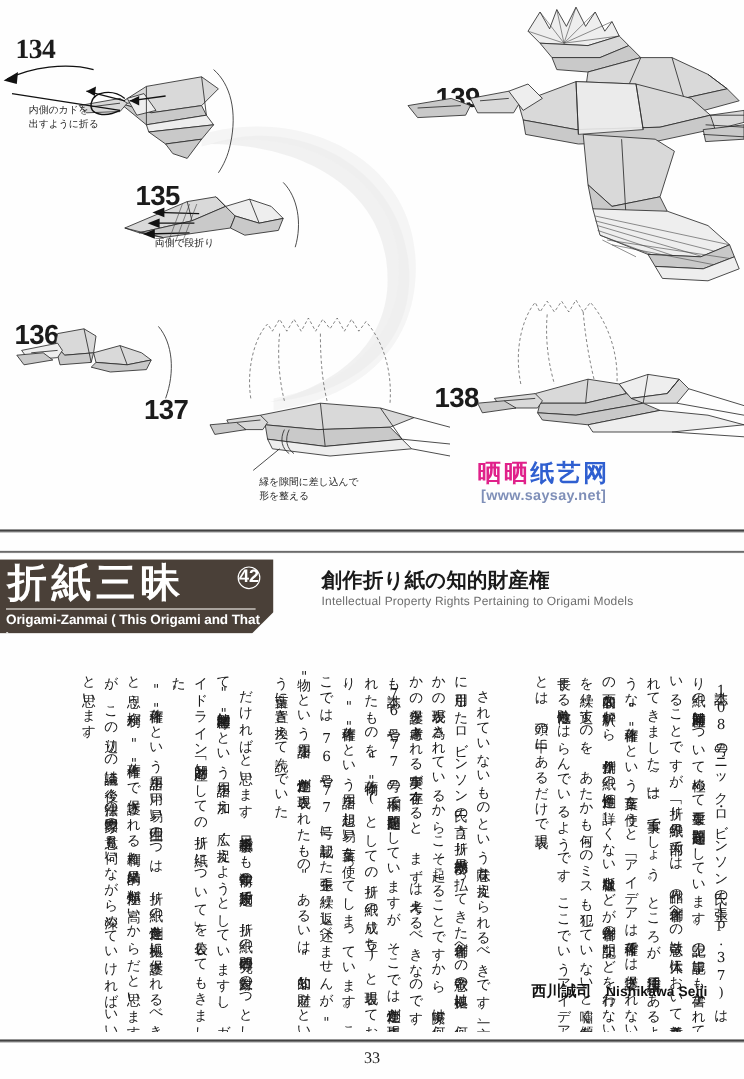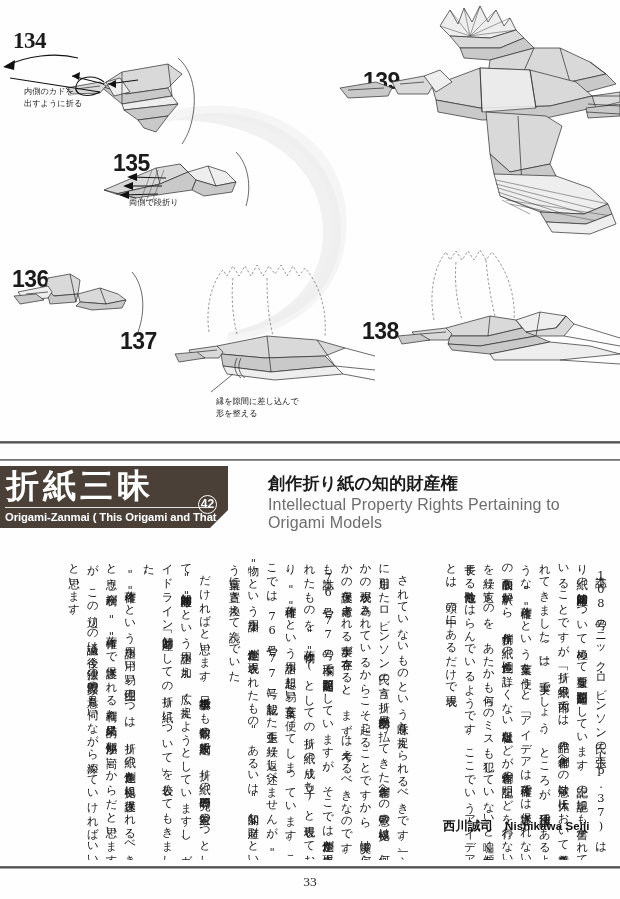--- a/index.html
+++ b/index.html
@@ -53,32 +53,32 @@
     color:#fff;font-family:"DejaVu Sans",sans-serif;font-weight:700;
     font-size:33px;letter-spacing:4px;line-height:38px;
   }
   .badge-underline{position:absolute;left:5px;top:41px;width:208px;height:1px;background:#e8e4df;}
   .badge-en{
     position:absolute;left:5px;top:44px;width:215px;
     color:#fff;font-family:"Liberation Sans",sans-serif;font-weight:700;
     font-size:11.3px;letter-spacing:-0.1px;line-height:15px;
   }
   .badge-42{
-    position:absolute;left:198px;top:29px;width:17px;height:17px;border-radius:50%;
+    position:absolute;left:198px;top:6px;width:17px;height:17px;border-radius:50%;
     border:1.3px solid #fff;color:#fff;font-family:"Liberation Sans",sans-serif;
-    font-size:12px;font-weight:700;line-height:16px;text-align:center;
+    font-size:15px;font-weight:700;line-height:16px;text-align:center;
   }
   .head-jp{
     position:absolute;left:268px;top:6px;
     font-family:"DejaVu Sans",sans-serif;font-weight:700;font-size:17px;
     color:#1a1a1a;letter-spacing:0.2px;
   }
   .head-en{
     position:absolute;left:268px;top:30px;
-    font-family:"Liberation Sans",sans-serif;font-size:16px;
+    font-family:"Liberation Sans",sans-serif;font-size:10px;
     color:#6d6d6d;letter-spacing:0.15px;
   }
 
   
   .columns{position:absolute;left:14px;top:556px;width:596px;height:304px;
     display:flex;flex-direction:row-reverse;gap:0;}
   .col{
     width:198px;box-sizing:border-box;
     writing-mode:vertical-rl;text-orientation:upright;
     font-family:"DejaVu Serif",serif;
@@ -276,20 +276,22 @@
       <path class="ln" d="M178,112 L182,182"></path>
 
       <path class="paper3" d="M154,170 L216,172 L250,184 L268,200 L244,210 L200,208 L160,192 Z"></path>
       <path class="ln-thin" d="M156,176 L268,200 M156,180 L258,206 M158,184 L246,210 M158,188 L230,212 M160,192 L208,210 M162,196 L190,210"></path>
       <path class="paper2" d="M200,208 L244,210 L268,200 L272,210 L246,220 L206,218 Z"></path>
       <path class="ln-thin" d="M166,196 L272,212 M170,200 L262,218"></path>
       <path class="paper3" d="M206,218 L246,220 L272,210 L276,220 L250,230 L212,228 Z"></path>
     </svg>
 
     <div class="watermark">
+      <div class="wm-cn"><span>晒</span><span>晒</span><span>纸</span><span>艺</span><span>网</span></div>
+      <div class="wm-url">[www.saysay.net]</div>
     </div>
   </div>
 
   <div class="rule rule-thick" style="top:441px;"></div>
   <div class="rule rule-thin" style="top:459px;"></div>
 
   <div class="titlebar">
     <div class="badge-box">
       <div class="badge-jp">折紙三昧</div>
       <div class="badge-underline"></div>

